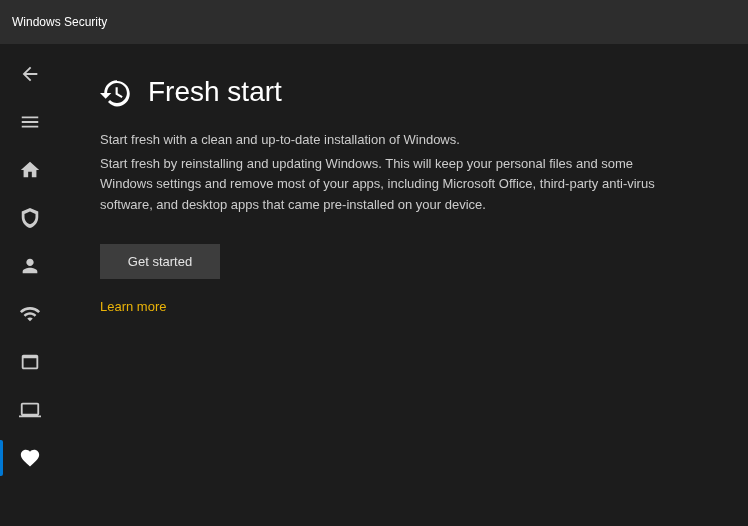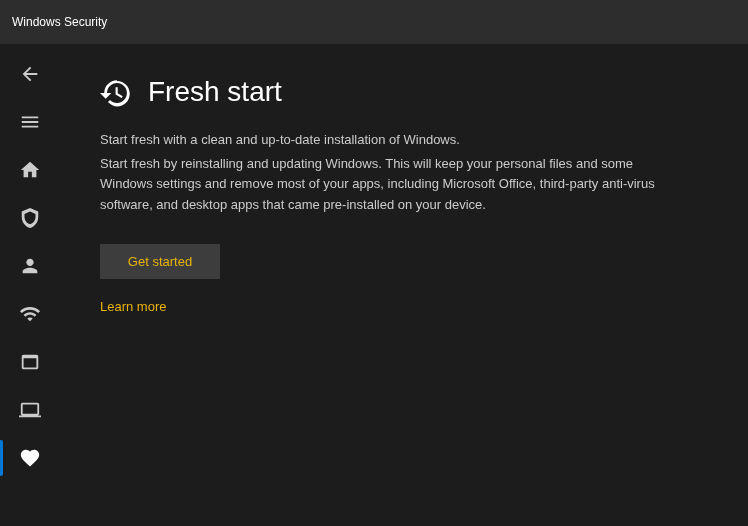--- a/index.html
+++ b/index.html
@@ -99,21 +99,21 @@
     .description {
       font-size: 13px;
       color: #cccccc;
       line-height: 1.6;
       margin-bottom: 28px;
       max-width: 560px;
     }
 
     .get-started-btn {
       background: #3d3d3d;
-      color: #eab308;
+      color: #e5e5e5;
       border: none;
       padding: 10px 20px;
       font-size: 13px;
       cursor: pointer;
       margin-bottom: 20px;
       min-width: 120px;
     }
 
     .learn-more-link {
       color: #eab308;

